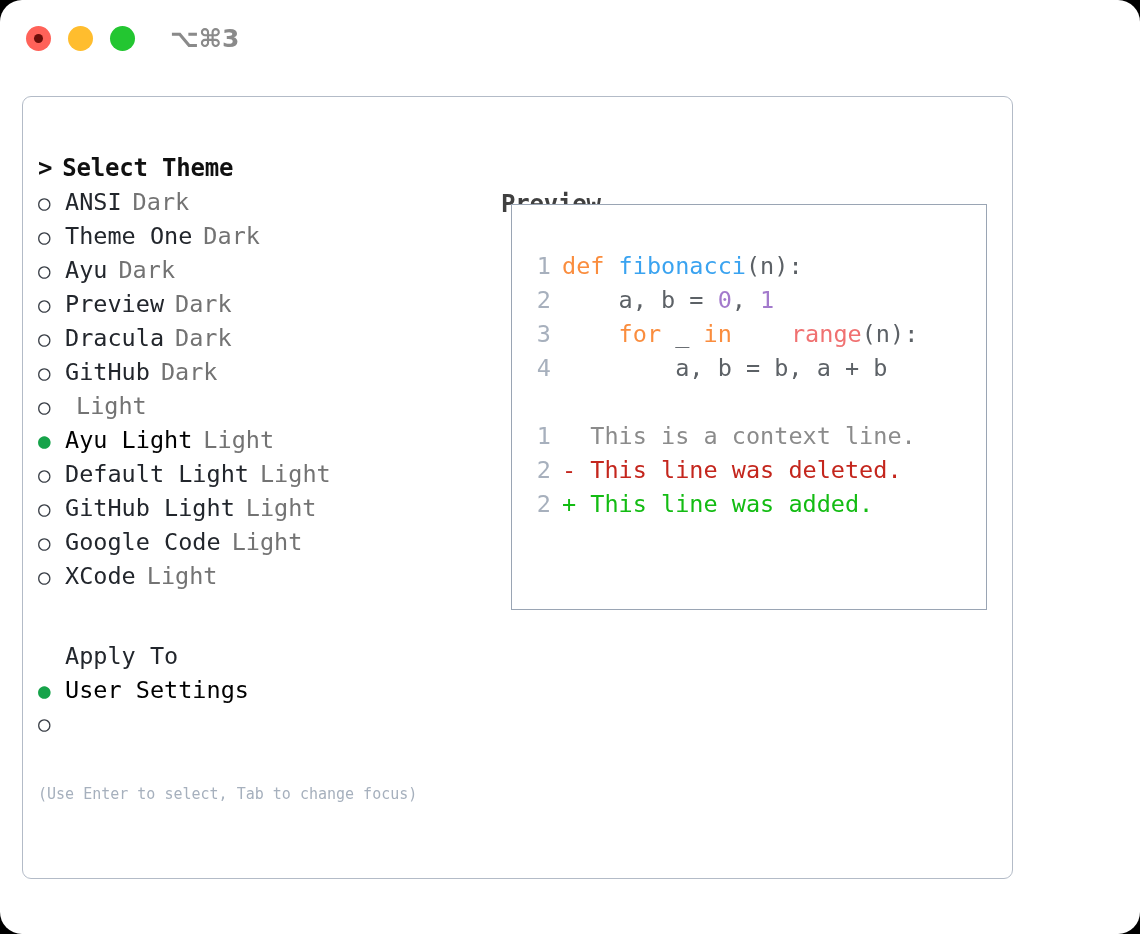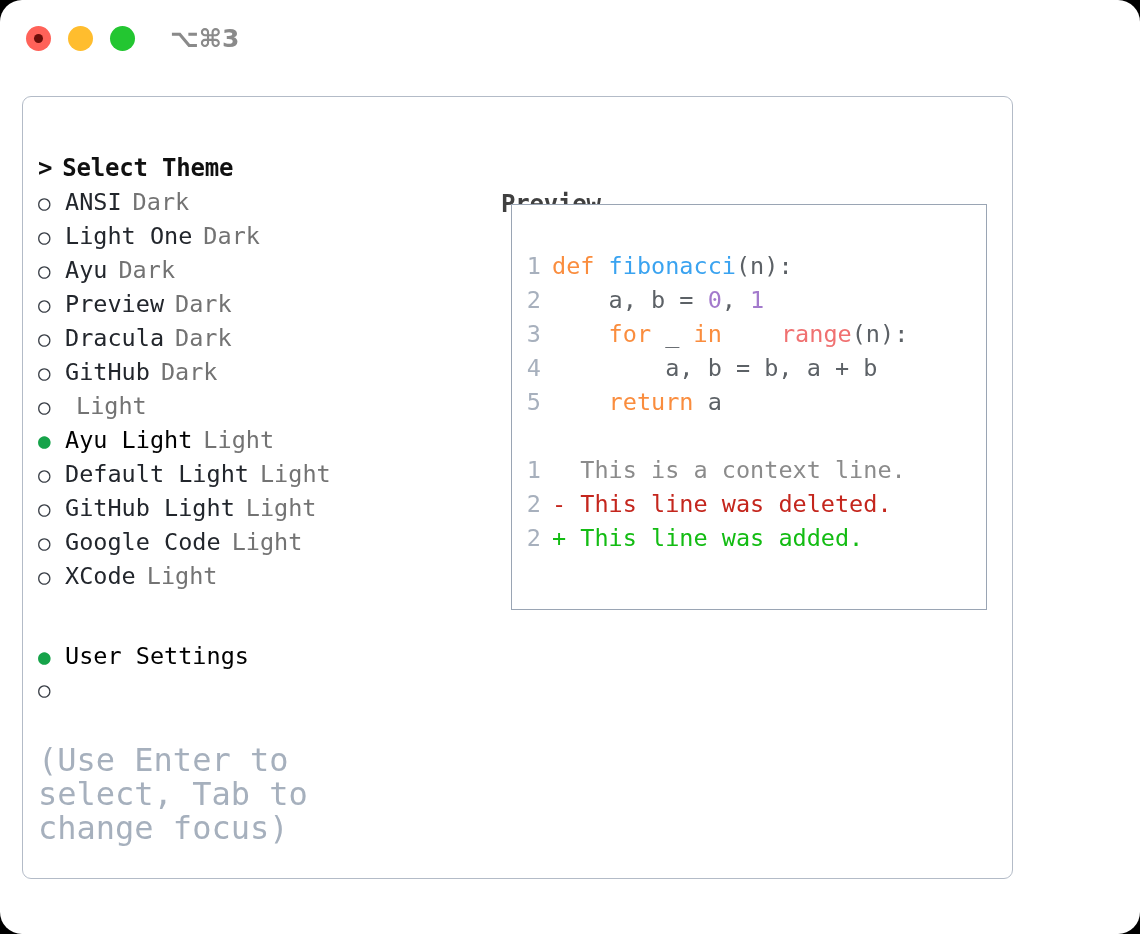--- a/index.html
+++ b/index.html
@@ -131,21 +131,21 @@
     padding-left: 27px;
     color: #22262c;
     font-size: 23.5px;
   }
 
   .spacer-lg { height: 46px; }
 
   .hint {
     margin-top: 36px;
     color: #a6b0bd;
-    font-size: 32px;
+    font-size: 15px;
     line-height: 34px;
     width: 400px;
     white-space: normal;
   }
 
   
   .right-col {
     position: absolute;
     left: 478px;
     top: 54px;
@@ -164,21 +164,21 @@
     left: 488px;
     top: 107px;
     width: 476px;
     height: 406px;
     border: 1.8px solid #9aa5b4;
     box-sizing: border-box;
     background: #ffffff;
   }
   .code-inner {
     position: absolute;
-    left: 3px;
+    left: 13px;
     top: 44px;
     right: 6px;
   }
   .code-line {
     font-size: 23.5px;
     line-height: 34px;
     white-space: pre;
     height: 34px;
   }
   .ln {
@@ -217,56 +217,56 @@
 
       <div class="left-col">
 
         <div class="row heading">
           <span class="caret">&gt;</span>
           <span>Select Theme</span>
         </div>
 
         <div id="theme-list">
             <div class="row"><span class="bullet">○</span><span class="item-label">ANSI</span><span class="item-tag">Dark</span></div>
-            <div class="row"><span class="bullet">○</span><span class="item-label">Light One</span><span class="item-tag">Dark</span></div>
+            <div class="row"><span class="bullet">○</span><span class="item-label">Theme One</span><span class="item-tag">Dark</span></div>
             <div class="row"><span class="bullet">○</span><span class="item-label">Ayu</span><span class="item-tag">Dark</span></div>
             <div class="row"><span class="bullet">○</span><span class="item-label">Preview</span><span class="item-tag">Dark</span></div>
             <div class="row"><span class="bullet">○</span><span class="item-label">Dracula</span><span class="item-tag">Dark</span></div>
             <div class="row"><span class="bullet">○</span><span class="item-label">GitHub</span><span class="item-tag">Dark</span></div>
             <div class="row"><span class="bullet">○</span><span class="item-tag">Light</span></div>
             <div class="row"><span class="bullet sel">●</span><span class="item-label sel">Ayu Light</span><span class="item-tag">Light</span></div>
             <div class="row"><span class="bullet">○</span><span class="item-label">Default Light</span><span class="item-tag">Light</span></div>
             <div class="row"><span class="bullet">○</span><span class="item-label">GitHub Light</span><span class="item-tag">Light</span></div>
             <div class="row"><span class="bullet">○</span><span class="item-label">Google Code</span><span class="item-tag">Light</span></div>
             <div class="row"><span class="bullet">○</span><span class="item-label">XCode</span><span class="item-tag">Light</span></div>
           </div>
 
         <div class="spacer-lg"></div>
 
+        <div class="row apply-head">Apply To</div>
 
         <div id="apply-list">
             <div class="row"><span class="bullet sel">●</span><span class="item-label sel">User Settings</span></div>
             <div class="row"><span class="bullet">○</span></div>
           </div>
 
         <div class="hint">(Use Enter to select, Tab to change focus)</div>
       </div>
 
       <div class="right-col">
         <div class="preview-title">Preview</div>
       </div>
 
       <div class="code-box">
         <div class="code-inner">
           <div id="code-lines">
               <div class="code-line"><span class="ln">1</span><span class="tok-kw">def </span><span class="tok-fn">fibonacci</span><span class="tok-plain">(n):</span></div>
               <div class="code-line"><span class="ln">2</span><span class="tok-plain">    a, b = </span><span class="tok-num">0</span><span class="tok-plain">, </span><span class="tok-num">1</span></div>
               <div class="code-line"><span class="ln">3</span><span class="tok-plain">    </span><span class="tok-kw">for</span><span class="tok-plain"> _ </span><span class="tok-kw">in</span><span class="tok-plain"> </span><span class="tok-call">range</span><span class="tok-plain">(n):</span></div>
               <div class="code-line"><span class="ln">4</span><span class="tok-plain">        a, b = b, a + b</span></div>
-              <div class="code-line"><span class="ln">5</span><span class="tok-plain">    </span><span class="tok-kw">return</span><span class="tok-plain"> a</span></div>
             </div>
           <div class="blank-line"></div>
           <div id="diff-lines">
               <div class="code-line"><span class="ln">1</span><span class="tok-ctx"> </span><span class="tok-ctx"> This is a context line.</span></div>
               <div class="code-line"><span class="ln">2</span><span class="tok-del">-</span><span class="tok-del"> This line was deleted.</span></div>
               <div class="code-line"><span class="ln">2</span><span class="tok-add">+</span><span class="tok-add"> This line was added.</span></div>
             </div>
         </div>
       </div>
 

